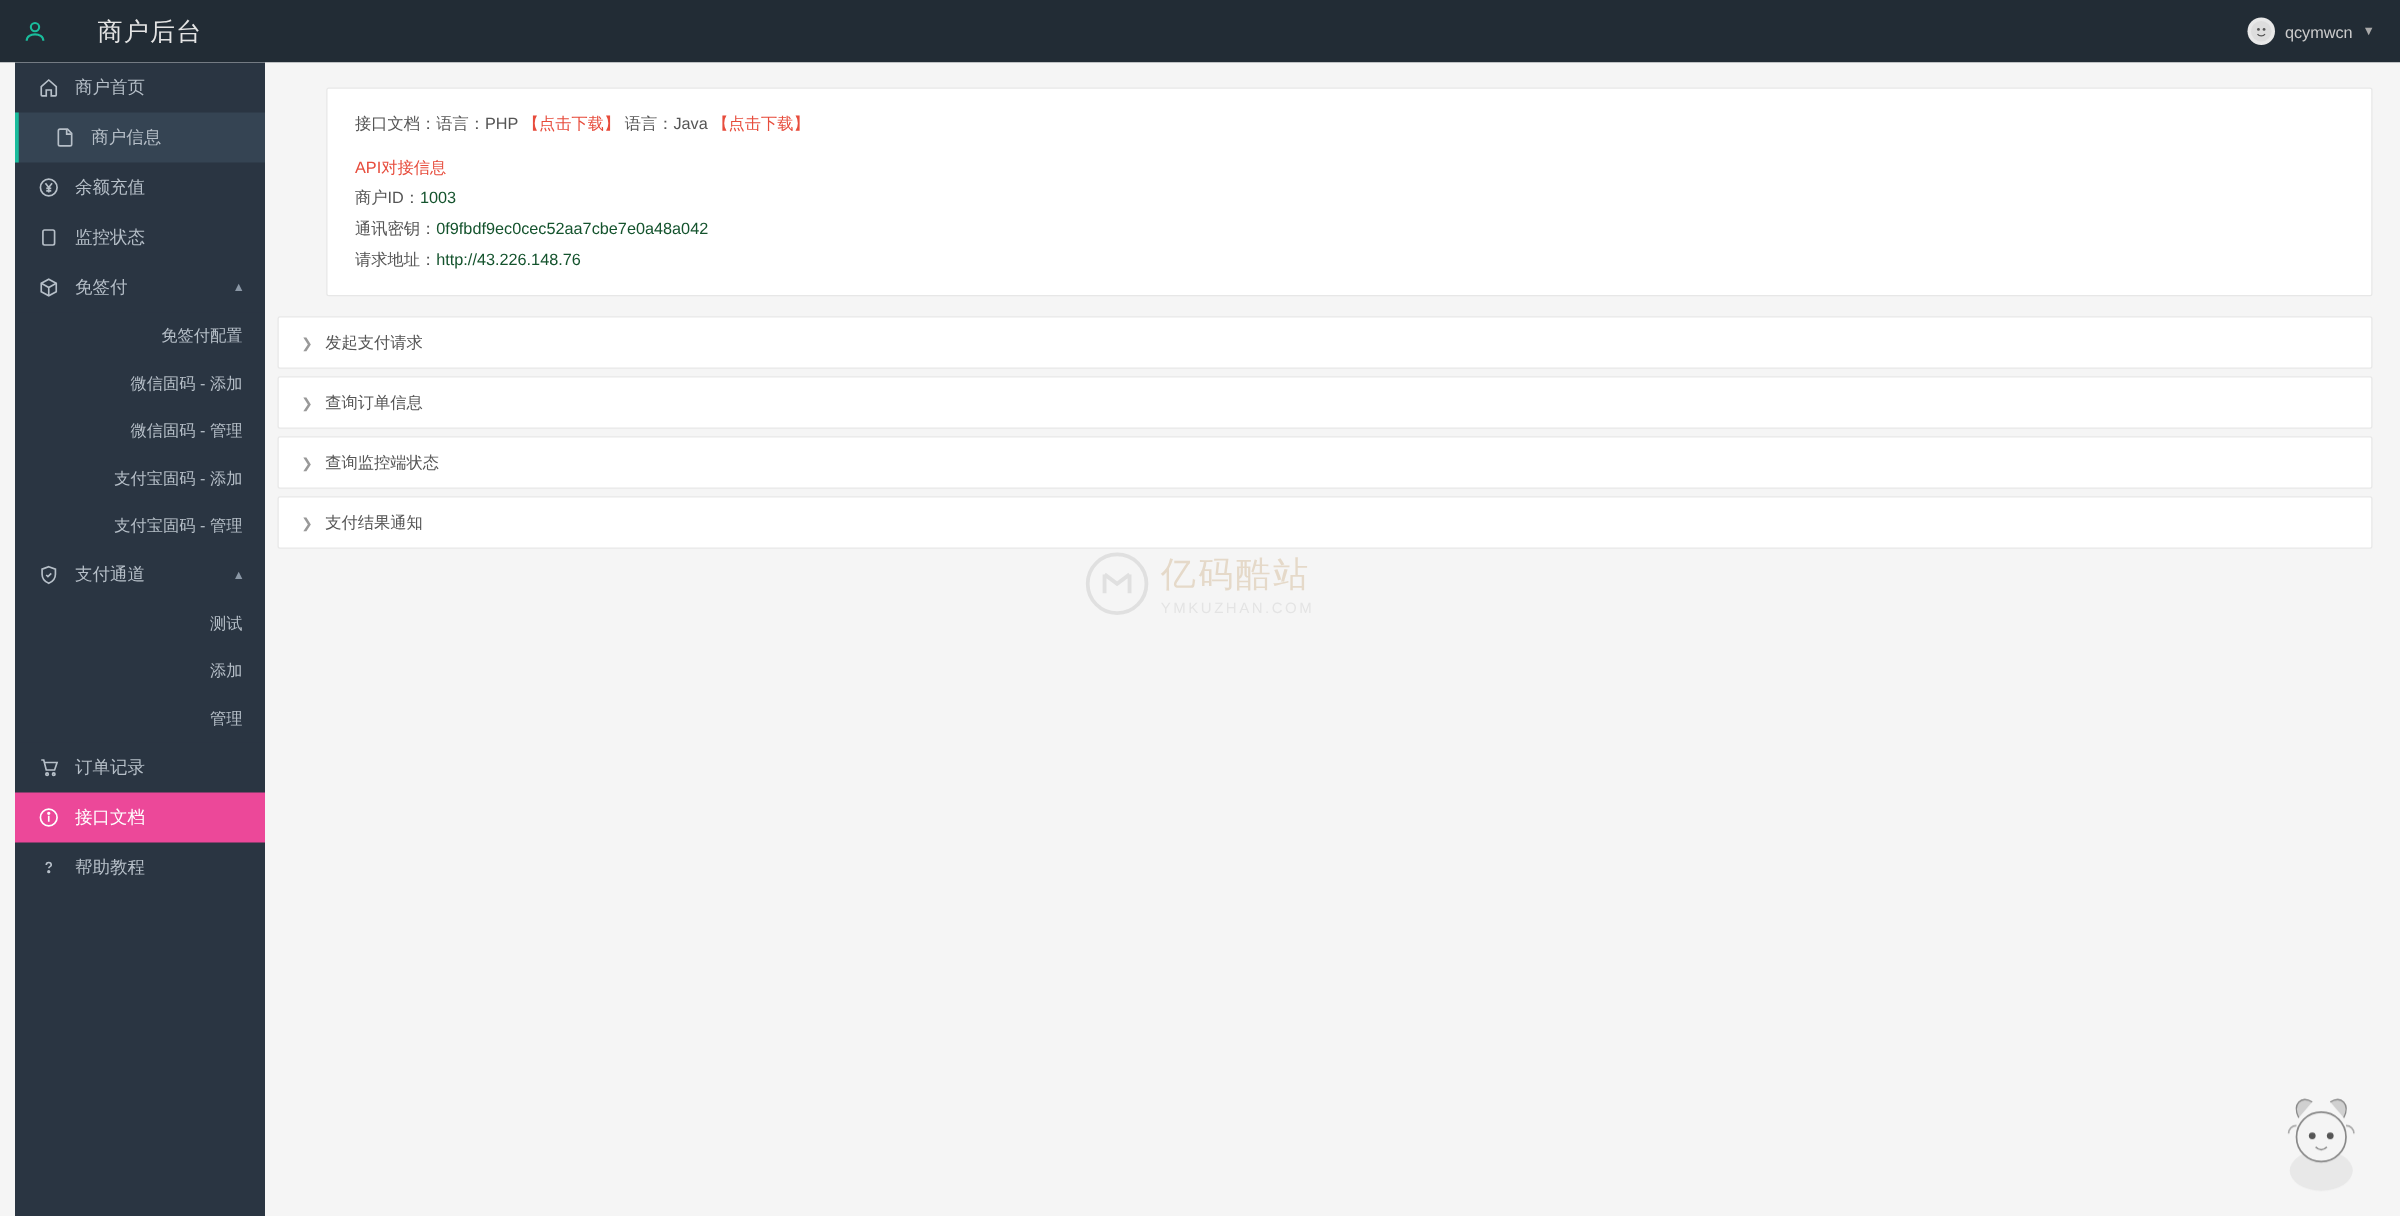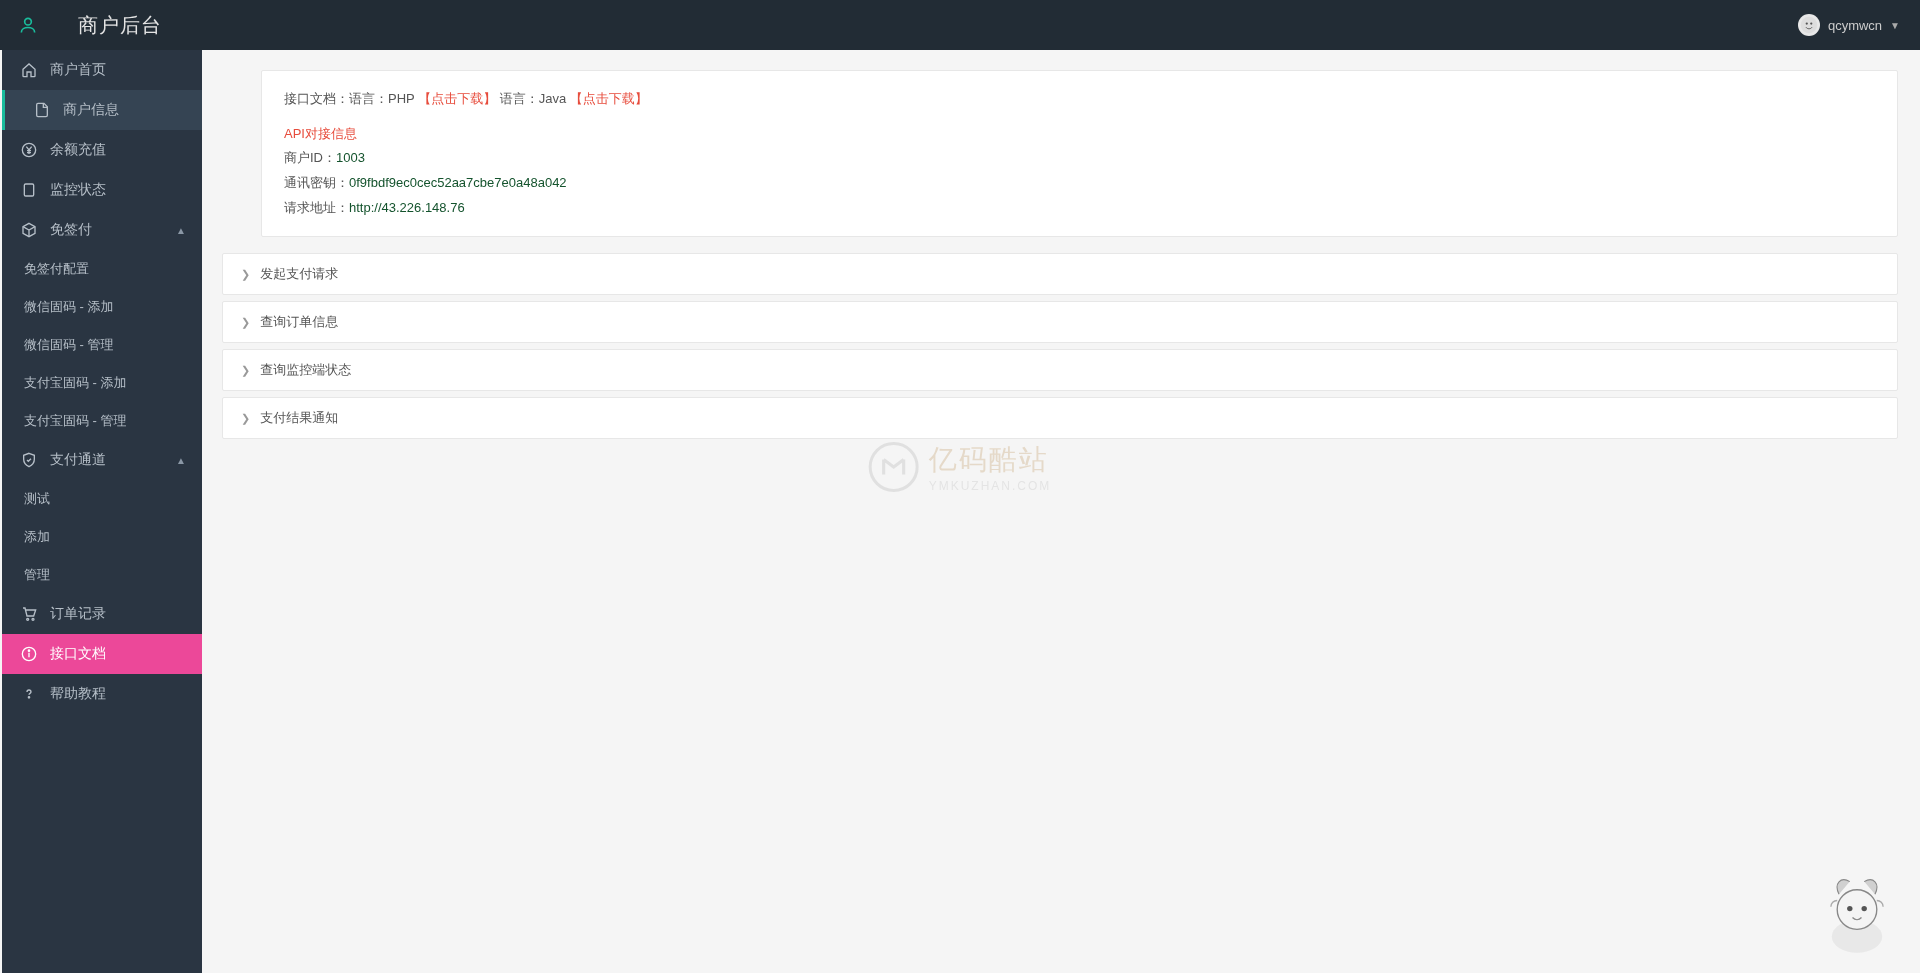--- a/index.html
+++ b/index.html
@@ -7,27 +7,27 @@
 
 
 .header { height: 50px; background: #222c35; display: flex; align-items: center; justify-content: space-between; padding: 0 20px 0 0; }
 .logo { width: 200px; height: 50px; display: flex; align-items: center; padding-left: 18px; color: #e4e4e4; font-size: 20px; letter-spacing: 1px; gap: 30px; }
 .logo svg { margin-right: 10px; }
 .user-area { display: flex; align-items: center; color: #ccc; cursor: pointer; }
 .user-area .avatar { width: 22px; height: 22px; border-radius: 50%; background: #e8e8e8; margin-right: 8px; display: flex; align-items: center; justify-content: center; }
 .user-area .caret { margin-left: 8px; font-size: 10px; color: #aaa; }
 
 
-.sidebar { position: absolute; top: 50px; left: 2px; bottom: 0; width: 200px; background: #2a3542; overflow-y: auto; }
+.sidebar { position: absolute; top: 50px; left: 12px; bottom: 0; width: 200px; background: #2a3542; overflow-y: auto; }
 .sidebar .item { display: flex; align-items: center; padding: 11px 18px; color: #b6bfc8; cursor: pointer; font-size: 14px; position: relative; }
 .sidebar .item.active { background: #354453; border-left: 3px solid #1ABC9C; padding-left: 28px; }
 .sidebar .item.selected { background: #ec4899; color: #fff; }
 .sidebar .item .ico { width: 18px; margin-right: 12px; display: inline-flex; align-items: center; justify-content: center; }
 .sidebar .item .arrow { position: absolute; right: 16px; font-size: 10px; color: #8a97a5; }
-.sidebar .sub { background: #2a3542; }
+.sidebar .sub { background: #2a3542; text-align: right; }
 .sidebar .sub .sub-item { padding: 10px 18px 10px 22px; color: #b6bfc8; cursor: pointer; font-size: 13px; }
 
 
 .main { position: absolute; top: 50px; left: 200px; right: 0; bottom: 0; padding: 20px 22px; overflow-y: auto; }
 .panel { background: #fff; border: 1px solid #e7e7e7; border-radius: 2px; padding: 16px 22px; margin-bottom: 16px; line-height: 1.9; color: #555; margin-left: 39px; }
 .panel .red { color: #e74c3c; cursor: pointer; }
 .panel .teal { color: #14532d; }
 .api-title { color: #e74c3c; }
 
 .accordion { display: block; }

